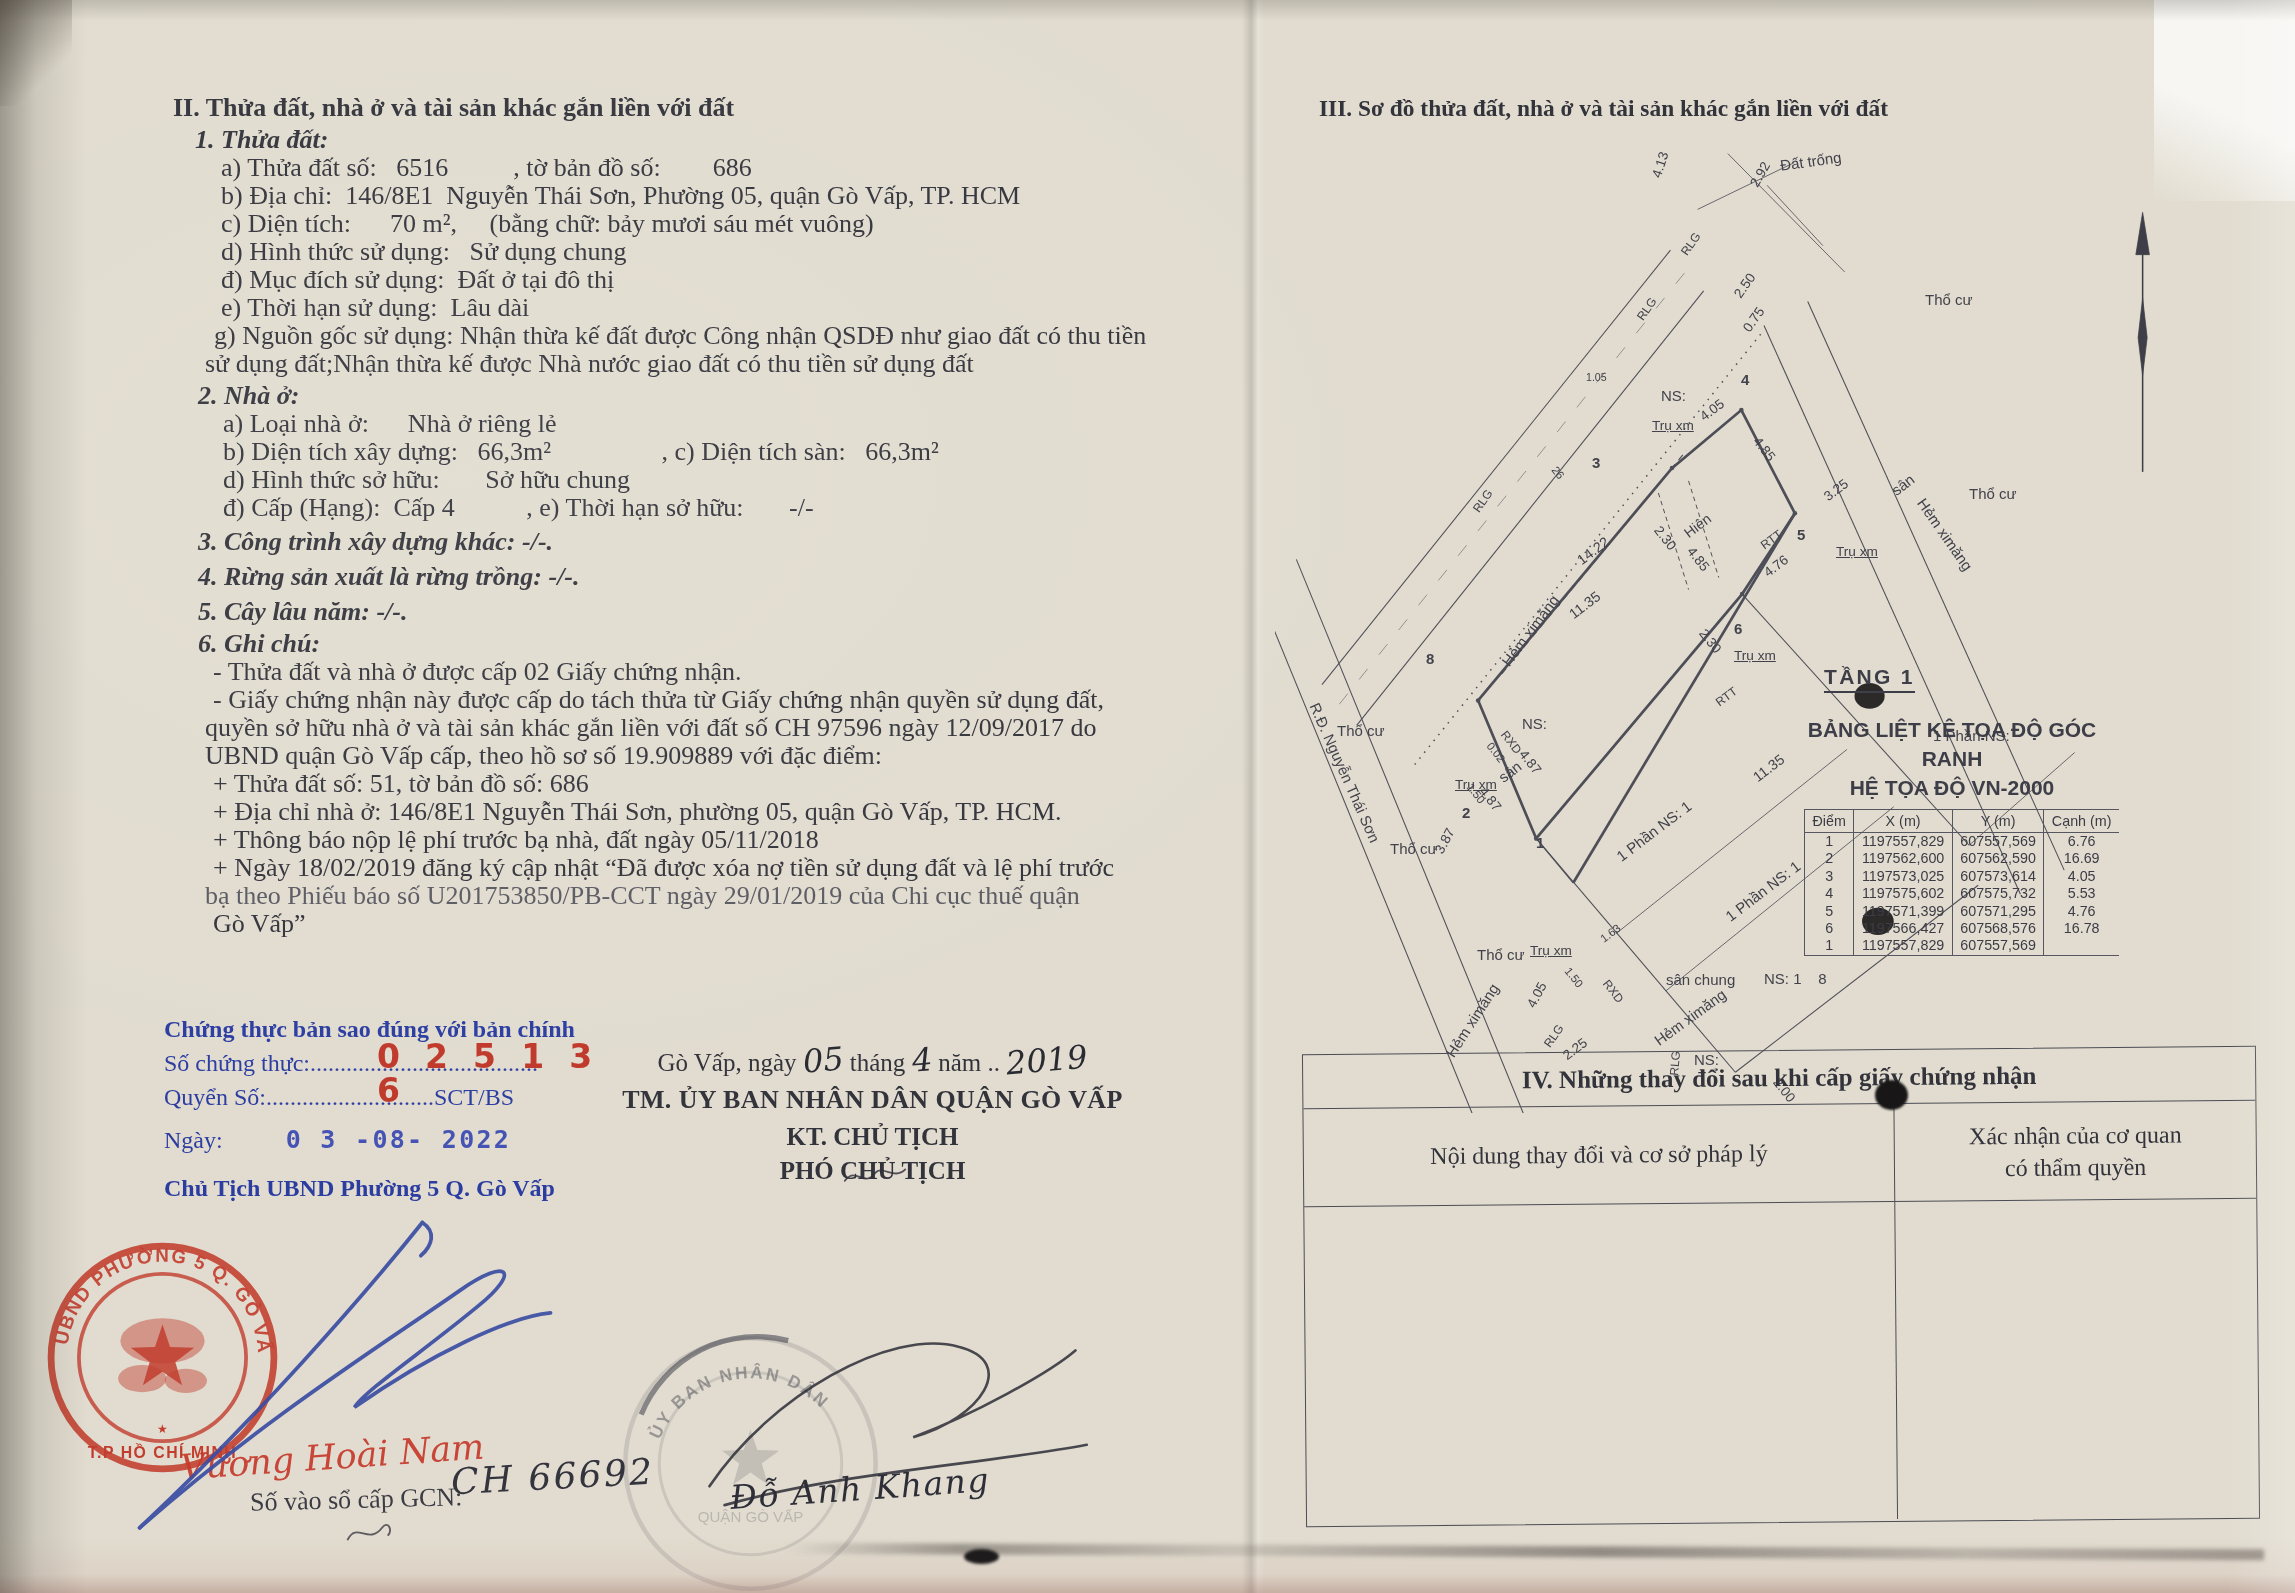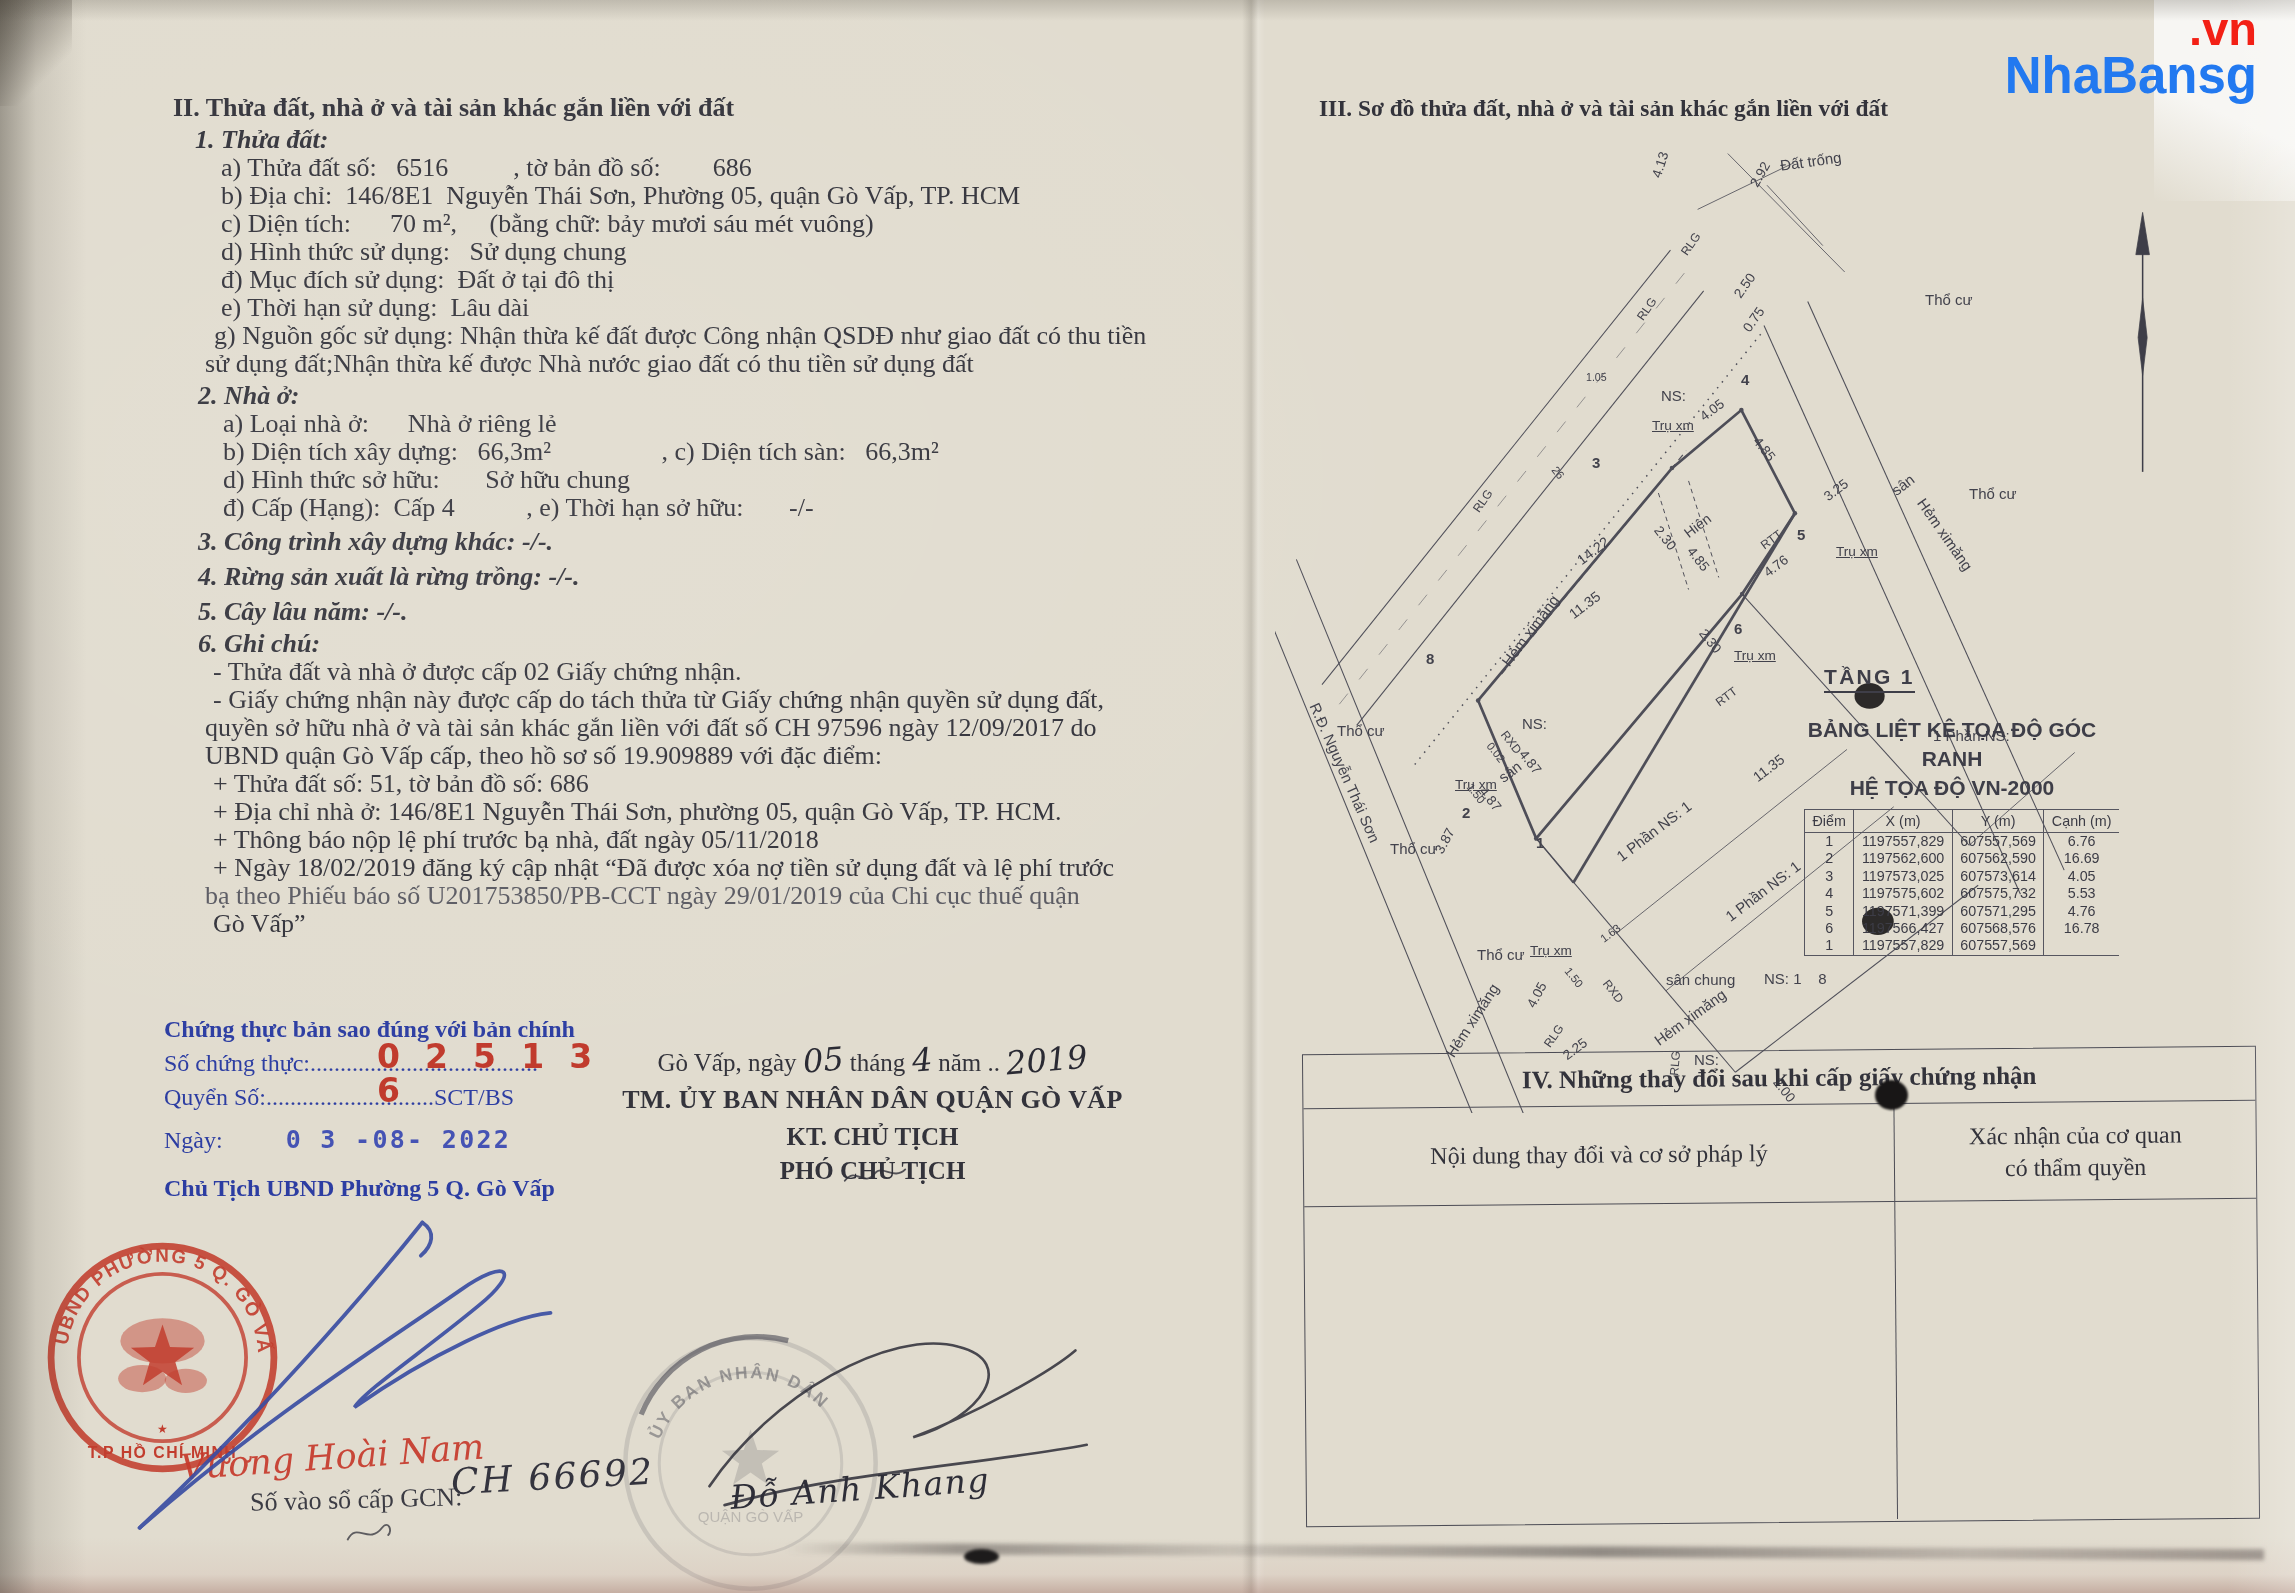--- a/index.html
+++ b/index.html
@@ -214,24 +214,20 @@
 
   <svg class="abs" style="left:343px;top:1520px;z-index:13" width="53" height="30" viewBox="0 0 70 40">
     <path d="M6,26 C18,2 34,34 52,10 C60,0 66,14 60,20" fill="none" stroke="#3c3c44" stroke-width="2.5" stroke-linecap="round" opacity=".8"></path>
   </svg>
 
   <div class="abs script" id="hand-red">Vương Hoài Nam</div>
   <div class="abs" id="gcn-print">Số vào sổ cấp GCN:</div>
   <div class="abs script" id="gcn-number">CH 66692</div>
   <div class="abs script" id="signer-name">Đỗ Anh Khang</div>
 
-  <div class="abs" id="logo">
-    <div id="logo-vn">.vn</div>
-    <div id="logo-name">NhaBansg</div>
-  </div>
 
   <div class="abs" id="title3">III. Sơ đồ thửa đất, nhà ở và tài sản khác gắn liền với đất</div>
 
   <div class="abs" id="diagram">
     <svg width="981" height="973" viewBox="0 0 1300 1290">
       <g fill="none" stroke="#4e4e58">
 
         <polyline points="269,743 526,435 618,358 689,495 619,602 346,926 269,743" stroke-width="3.6"></polyline>
         <polyline points="689,495 395,985" stroke-width="3.6"></polyline>
         <polyline points="395,985 346,926" stroke-width="1.6"></polyline>

